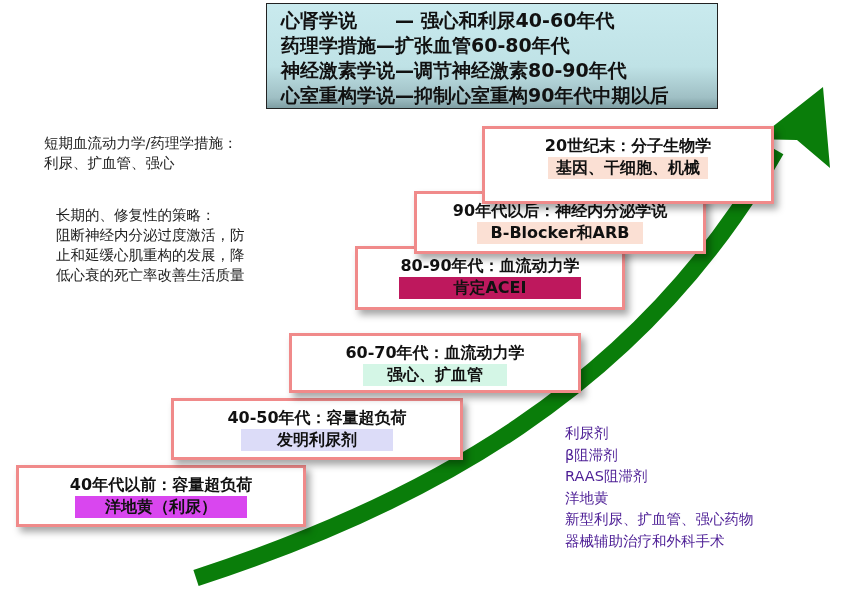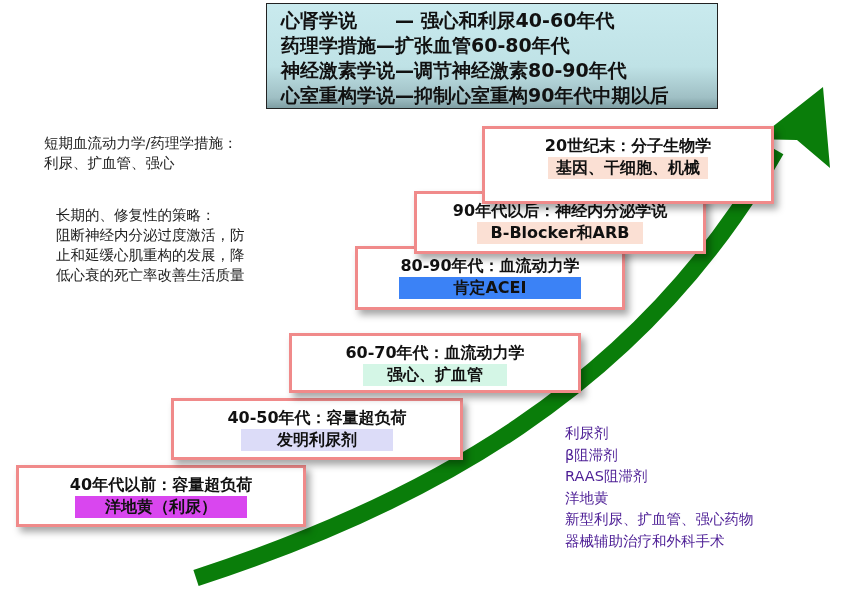--- a/index.html
+++ b/index.html
@@ -51,21 +51,21 @@
   <div class="stage-sub" style="background:#dcdcf8;padding:0 36px;">发明利尿剂</div>
 </div>
 
 <div class="stage" style="left:289px;top:333px;width:292px;height:60px;">
   <div class="stage-title">60-70年代：血流动力学</div>
   <div class="stage-sub" style="background:#d4f6e6;padding:0 24px;">强心、扩血管</div>
 </div>
 
 <div class="stage" style="left:355px;top:246px;width:270px;height:64px;">
   <div class="stage-title">80-90年代：血流动力学</div>
-  <div class="stage-sub" style="background:#3b82f6;padding:0 54px;">肯定ACEI</div>
+  <div class="stage-sub" style="background:#be185d;padding:0 54px;">肯定ACEI</div>
 </div>
 
 <div class="stage" style="left:414px;top:191px;width:292px;height:63px;">
   <div class="stage-title">90年代以后：神经内分泌学说</div>
   <div class="stage-sub" style="background:#fbe0d4;padding:0 14px;">B-Blocker和ARB</div>
 </div>
 
 <div class="stage" style="left:482px;top:126px;width:292px;height:78px;">
   <div class="stage-title">20世纪末：分子生物学</div>
   <div class="stage-sub" style="background:#fbe0d4;padding:0 8px;">基因、干细胞、机械</div>

